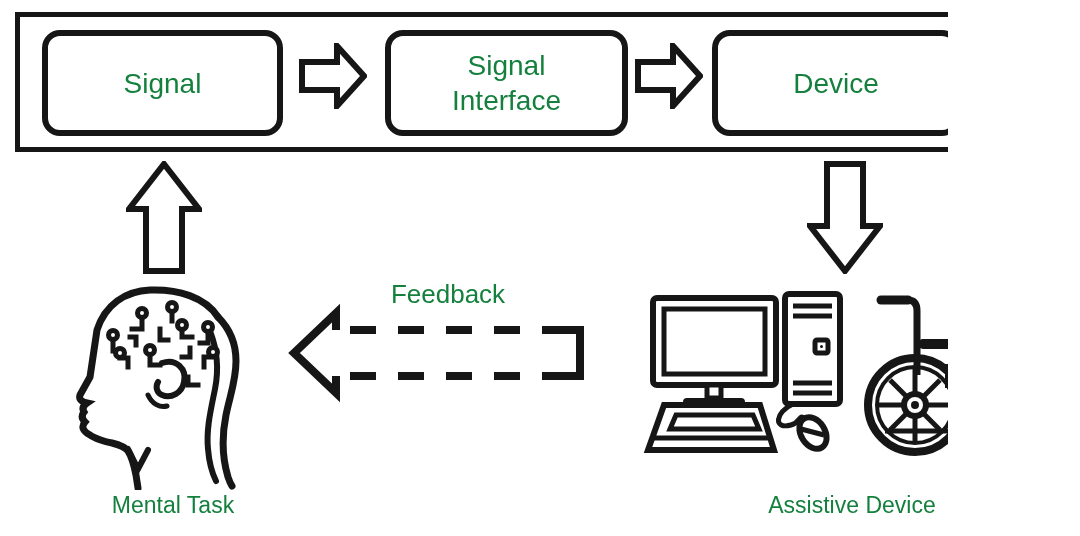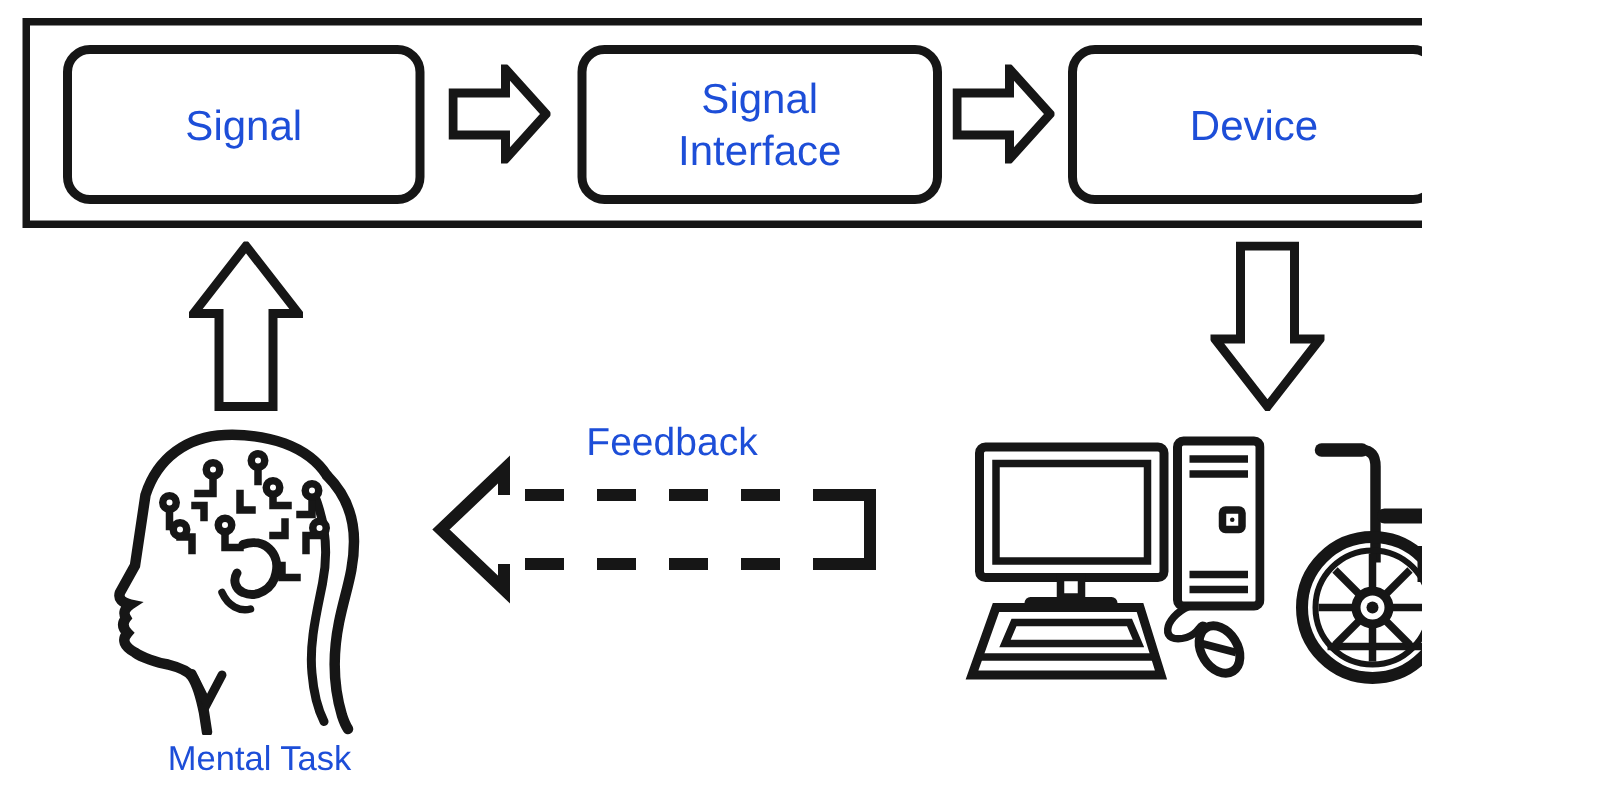--- a/index.html
+++ b/index.html
@@ -1,18 +1,18 @@
 <!DOCTYPE html>
 <html><head>
 <meta charset="utf-8">
 <style>
   html,body{margin:0;padding:0;background:#ffffff;}
   .canvas{
     position:relative;width:948px;height:536px;background:#ffffff;overflow:hidden;
-    font-family:"Liberation Sans",sans-serif;color:#1d4ed8;
+    font-family:"Liberation Sans",sans-serif;color:#15803d;
   }
   .abs{position:absolute;}
   
   .pipeline-box{
     left:15px;top:12px;width:977px;height:140px;
     border:5px solid #161616;box-sizing:border-box;background:#fff;
   }
   
   .stage{
     top:30px;height:106px;border:6px solid #161616;border-radius:18px;
@@ -177,14 +177,15 @@
         </g>
         <circle cx="153" cy="156" r="3.5" fill="#161616" stroke="none"></circle>
       </g>
       <path d="M150,130 L198,165" stroke-width="6"></path>
       <line x1="192" y1="170" x2="219" y2="175" stroke-width="9" stroke-linecap="round"></line>
     </g>
   </svg>
 
   <div class="abs lbl feedback-lbl">Feedback</div>
   <div class="abs lbl bottom-lbl mental-lbl">Mental Task</div>
+  <div class="abs lbl bottom-lbl assist-lbl">Assistive Device</div>
 
 </div>
 
 </body></html>

